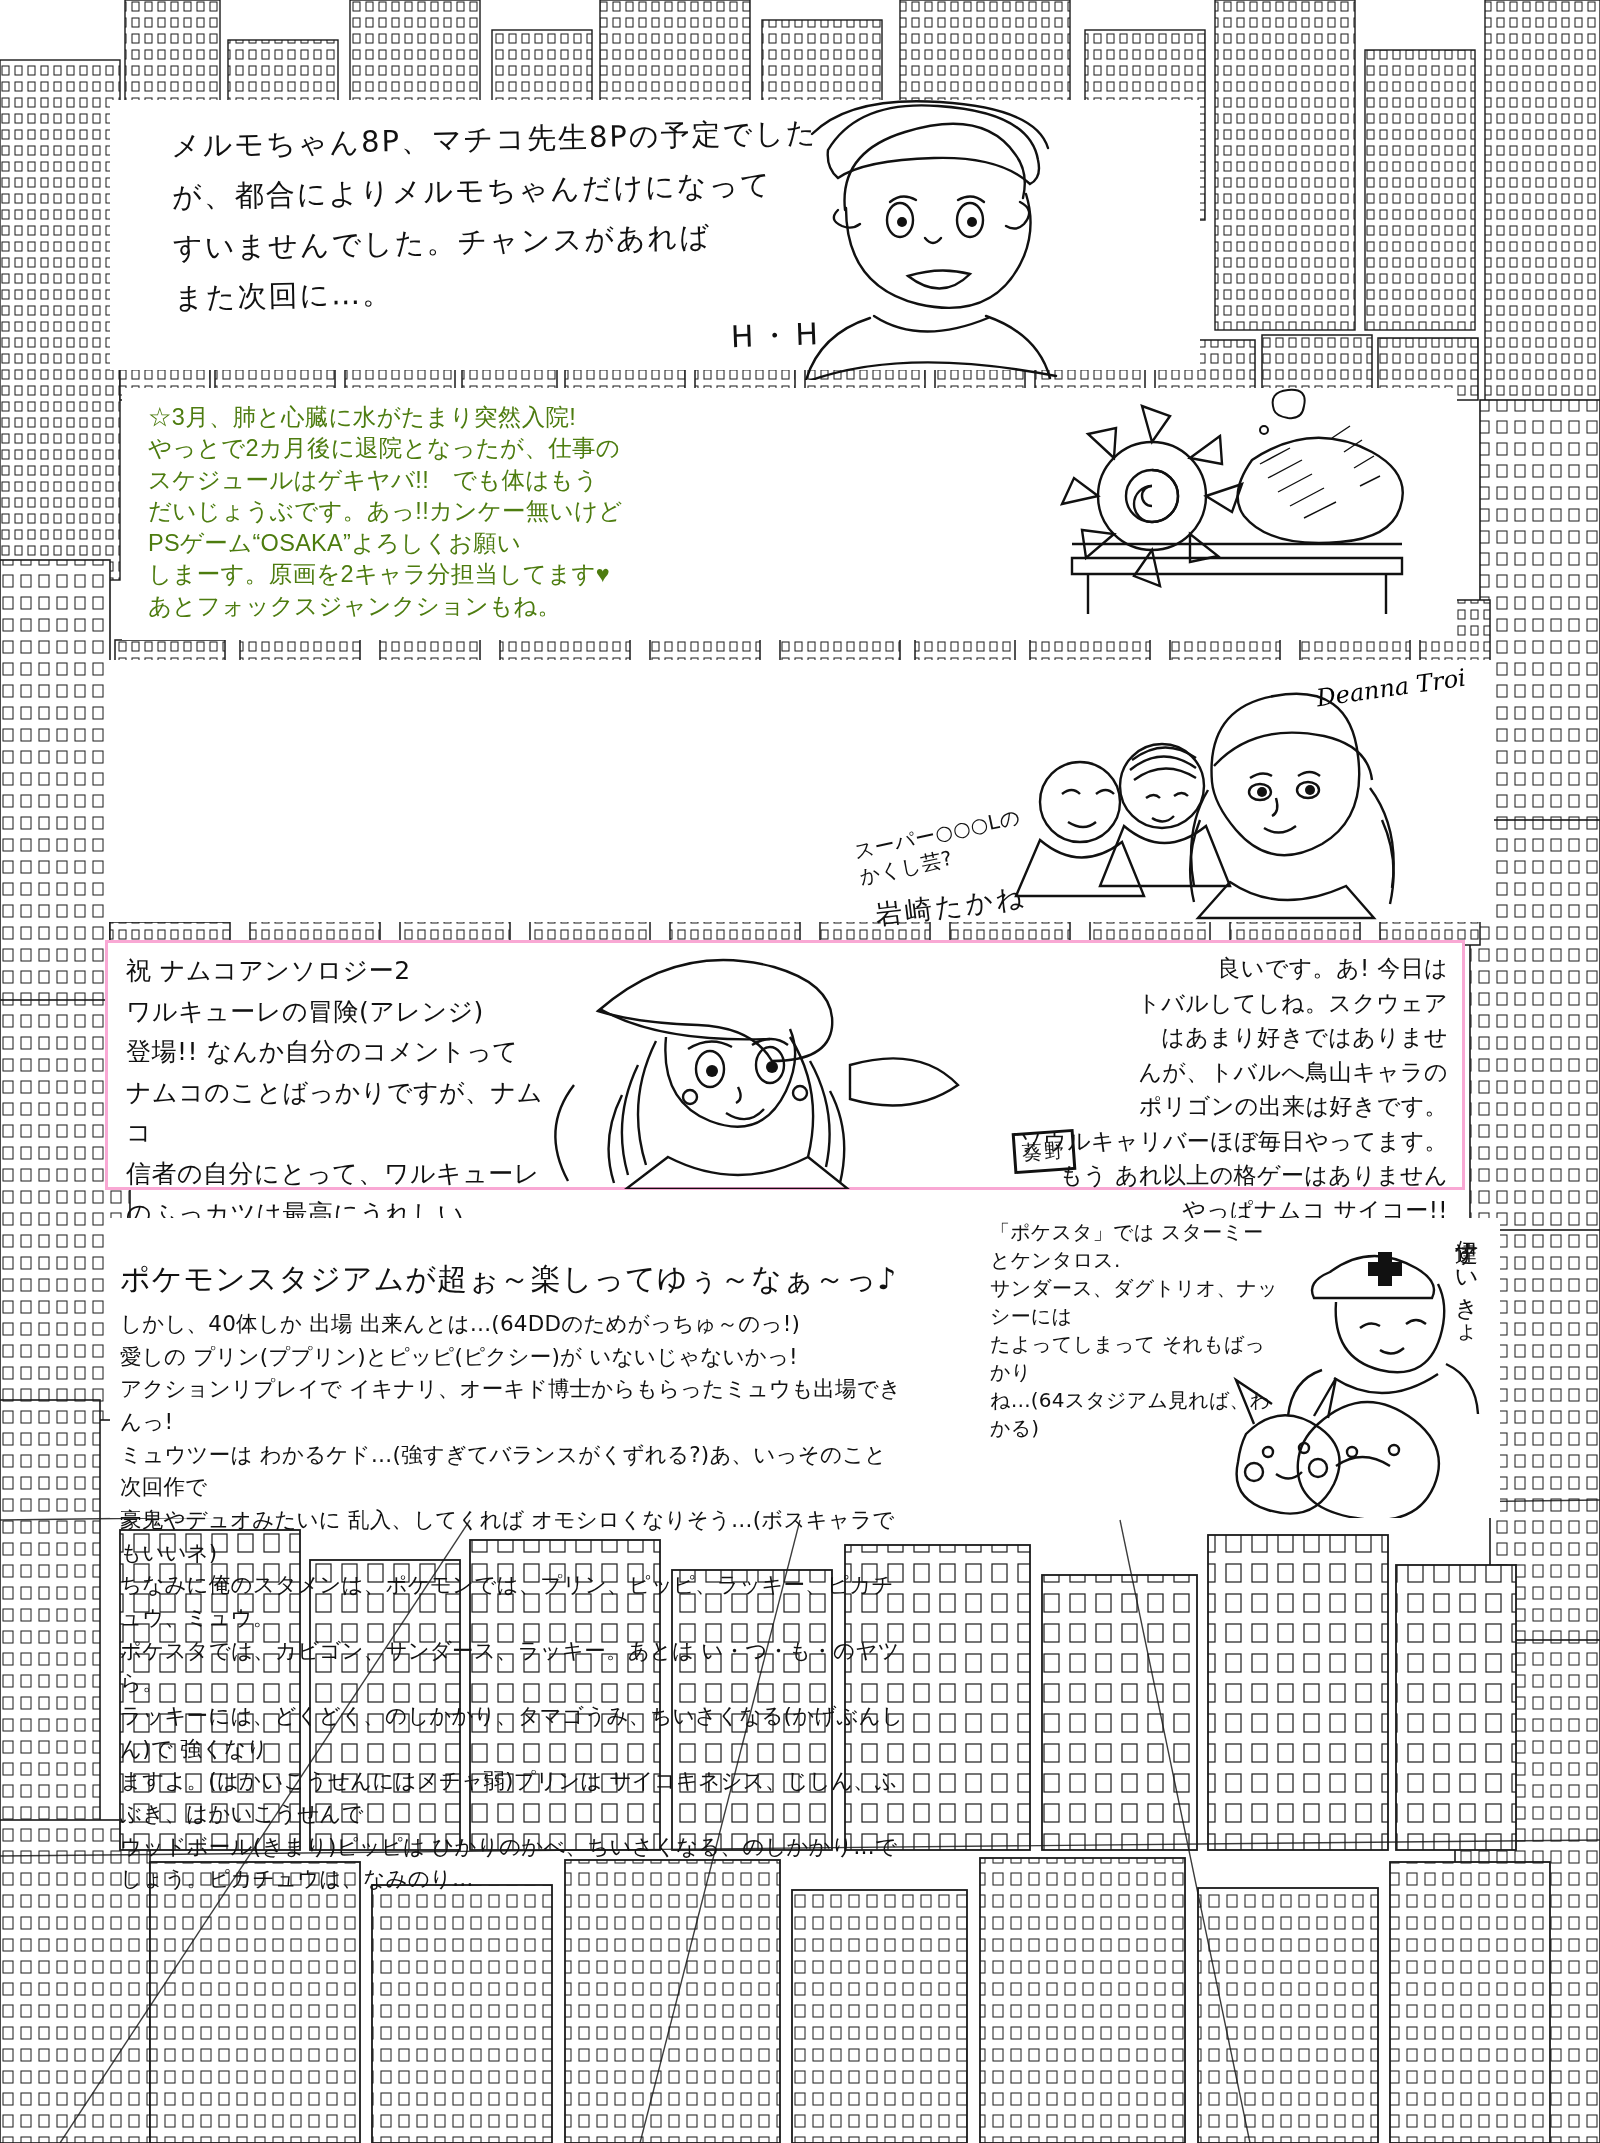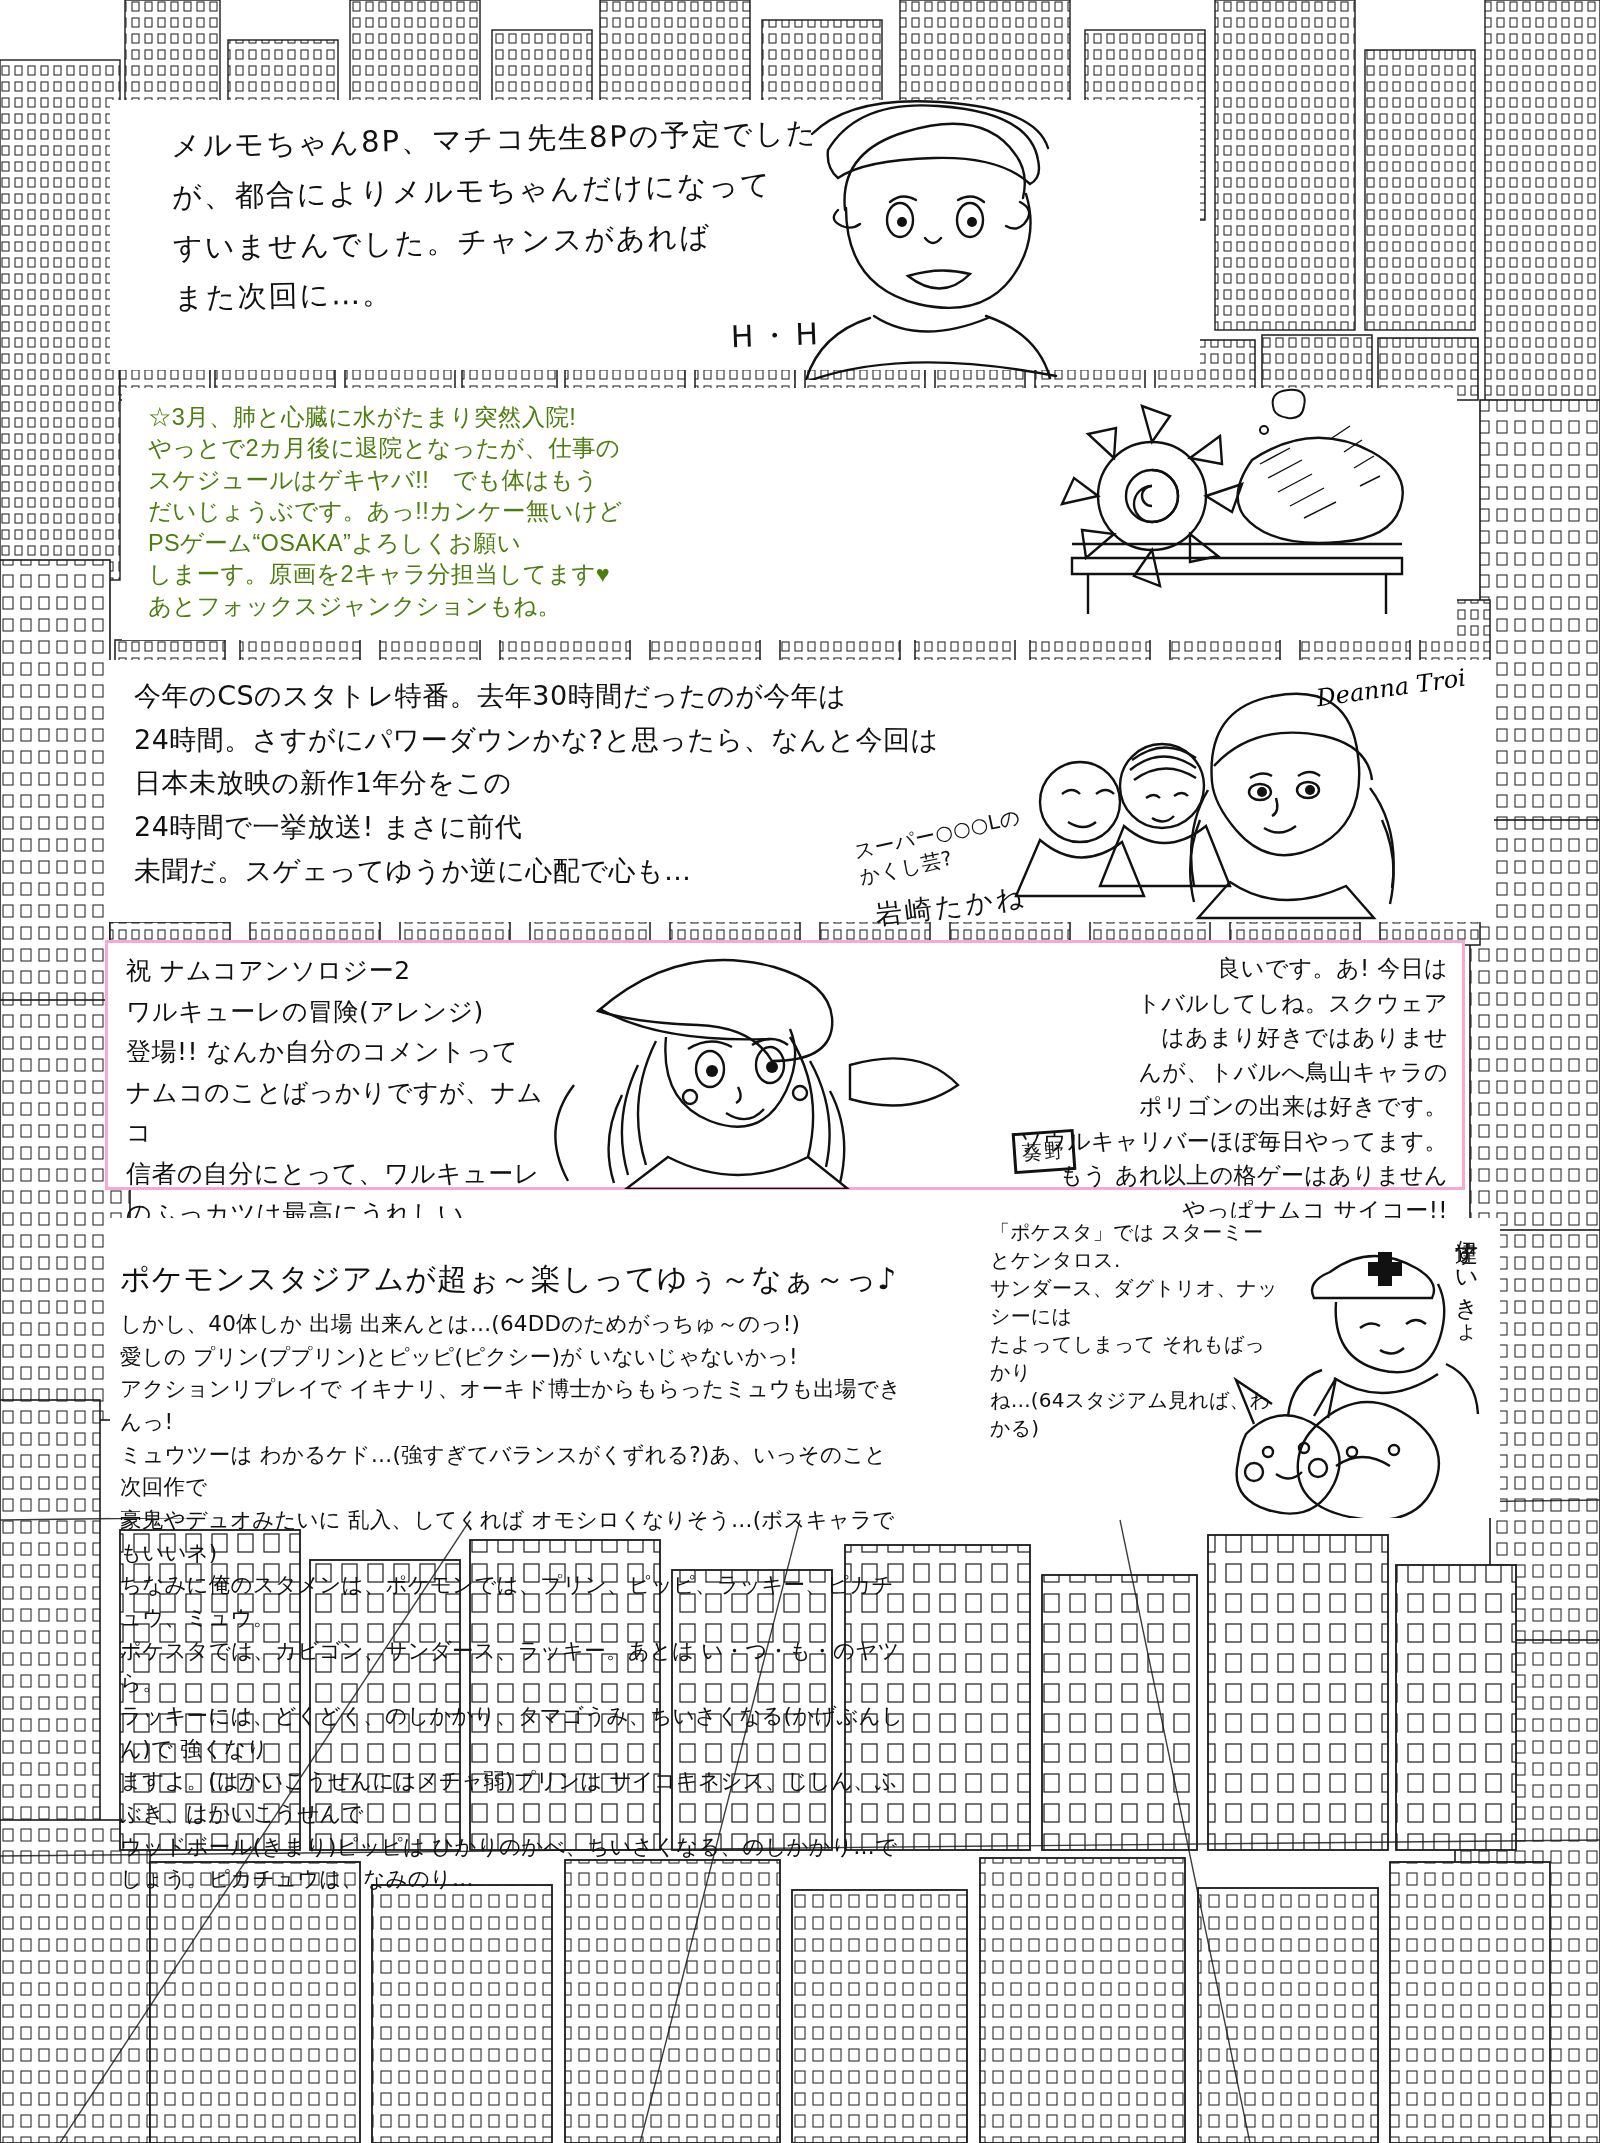--- a/index.html
+++ b/index.html
@@ -302,25 +302,20 @@
         <circle cx="262" cy="62" r="4"></circle>
       </g>
       <g stroke="#111" stroke-width="1.4">
         <path d="M258 96 l30 -16 M266 110 l34 -18 M276 124 l34 -18 M288 138 l34 -18 M302 150 l32 -16"></path>
         <path d="M330 70 l18 -12 M342 84 l18 -12 M352 100 l20 -12 M358 118 l20 -10"></path>
       </g>
     </svg>
   </section>
 
   <section class="panel plain" id="panel-iwasaki">
-    <div class="hand">今年のCSのスタトレ特番。去年30時間だったのが今年は
-24時間。さすがにパワーダウンかな?と思ったら、なんと今回は
-日本未放映の新作1年分をこの
-24時間で一挙放送! まさに前代
-未聞だ。スゲェってゆうか逆に心配で心も…</div>
     <div class="hand annot">スーパー○○○Lの
 かくし芸?</div>
     <div class="hand sig">岩崎たかね</div>
     <div class="deanna">Deanna
 Troi</div>
     <svg class="char" style="left:860px;top:10px;width:470px;height:252px;" viewBox="0 0 470 252">
       <g fill="none" stroke="#111" stroke-width="2.4">
 
         <path d="M248 112 q-6 -74 62 -86 q76 -14 84 60 q8 62 -36 88 q-50 28 -86 -14 q-22 -26 -24 -48z"></path>
         <path d="M250 96 q40 -44 110 -30 q44 10 48 44"></path>

